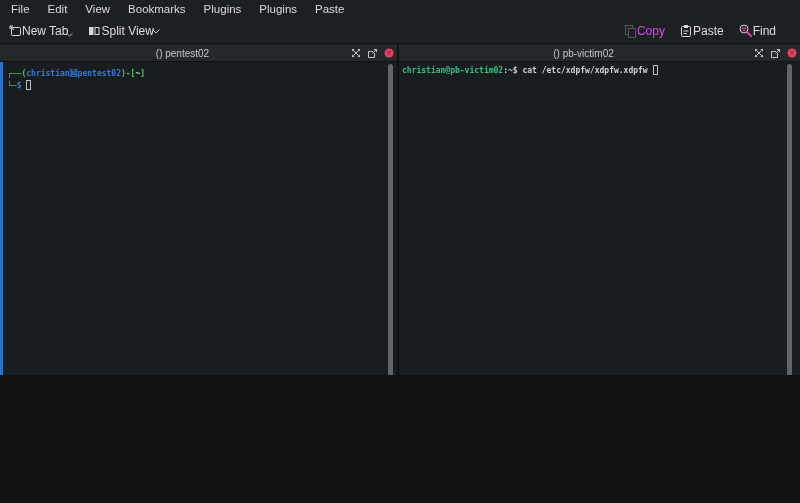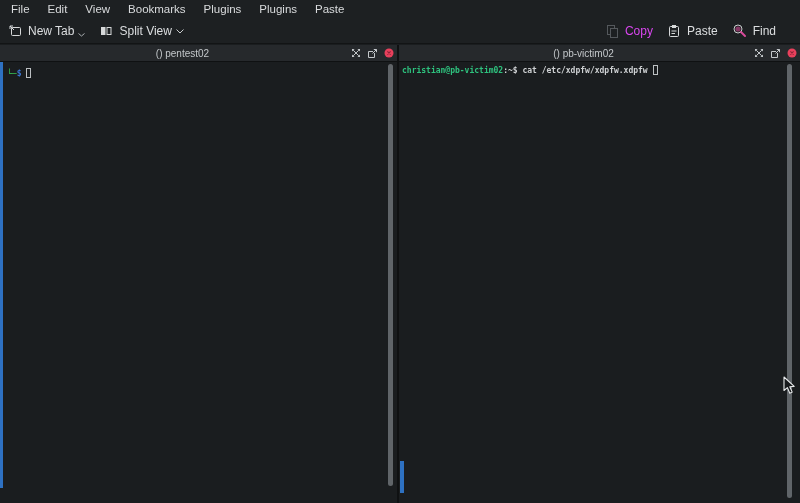--- a/index.html
+++ b/index.html
@@ -1,36 +1,36 @@
 <!DOCTYPE html>
 <html><head>
 <meta charset="utf-8">
 <style>
   * { margin:0; padding:0; box-sizing:border-box; }
   html,body { background:#111; }
   .root {
-    position:relative; width:800px; height:503px; overflow:hidden;
+    position:relative; width:800px; height:375px; overflow:hidden;
     background:#1a1d1f; font-family:"Liberation Sans", sans-serif;
     -webkit-font-smoothing:antialiased;
   }
   
   .menubar {
     position:absolute; top:0; left:0; right:0; height:18px;
     background:#1d2022; display:flex; align-items:center; padding-left:2px;
   }
   .menu-item { font-size:11.5px; color:#d9dbdd; padding:0 9px; line-height:18px; cursor:default; }
   
   .toolbar {
     position:absolute; top:18px; left:0; right:0; height:26px;
     background:#1d2022; border-bottom:1px solid #121415;
     display:flex; align-items:center; justify-content:space-between;
     padding:0 24px 0 8px;
   }
   .tool-group { display:flex; align-items:center; gap:14px; }
-  .tool-btn { display:flex; align-items:center; gap:6px; font-size:12px; color:#dcdee0; position:relative; }
+  .tool-btn { display:flex; align-items:center; font-size:12px; color:#dcdee0; position:relative; }
   .tool-btn.disabled { color:#d946ef; }
   .tool-btn svg { display:block; }
   .mini-chevron { position:relative; top:4px; margin-left:-2px; }
   
   .tabbar-strip { position:absolute; top:45px; left:0; right:0; height:17px; background:#0f1112; }
   .pane-title {
     position:absolute; top:45px; height:16px; background:#26292c;
     display:flex; align-items:center; justify-content:center;
   }
   .pane-title.left  { left:0;   width:397px; }
@@ -196,20 +196,21 @@
           <circle cx="5" cy="5" r="4.5" fill="#e8405c"></circle>
           <path d="M3.4 3.4 L6.6 6.6 M6.6 3.4 L3.4 6.6" stroke="#8e2438" stroke-width="1.1"></path>
         </svg>
       </span>
     </div>
   </div>
 
   <div class="term left">
     <div class="hl-bar hl-left"></div>
     <div class="term-lines">
+      <div class="tline"><span class="g">┌──(</span><span class="b">christian㉏pentest02</span><span class="g">)-[</span><span class="w">~</span><span class="g">]</span></div>
       <div class="tline"><span class="g">└─</span><span class="b">$</span><span class="cursor-block"></span></div>
     </div>
     <div class="scroll-thumb thumb-left"></div>
   </div>
 
   <div class="pane-divider"></div>
 
   <div class="term right">
     <div class="hl-bar hl-right"></div>
     <div class="term-lines">

